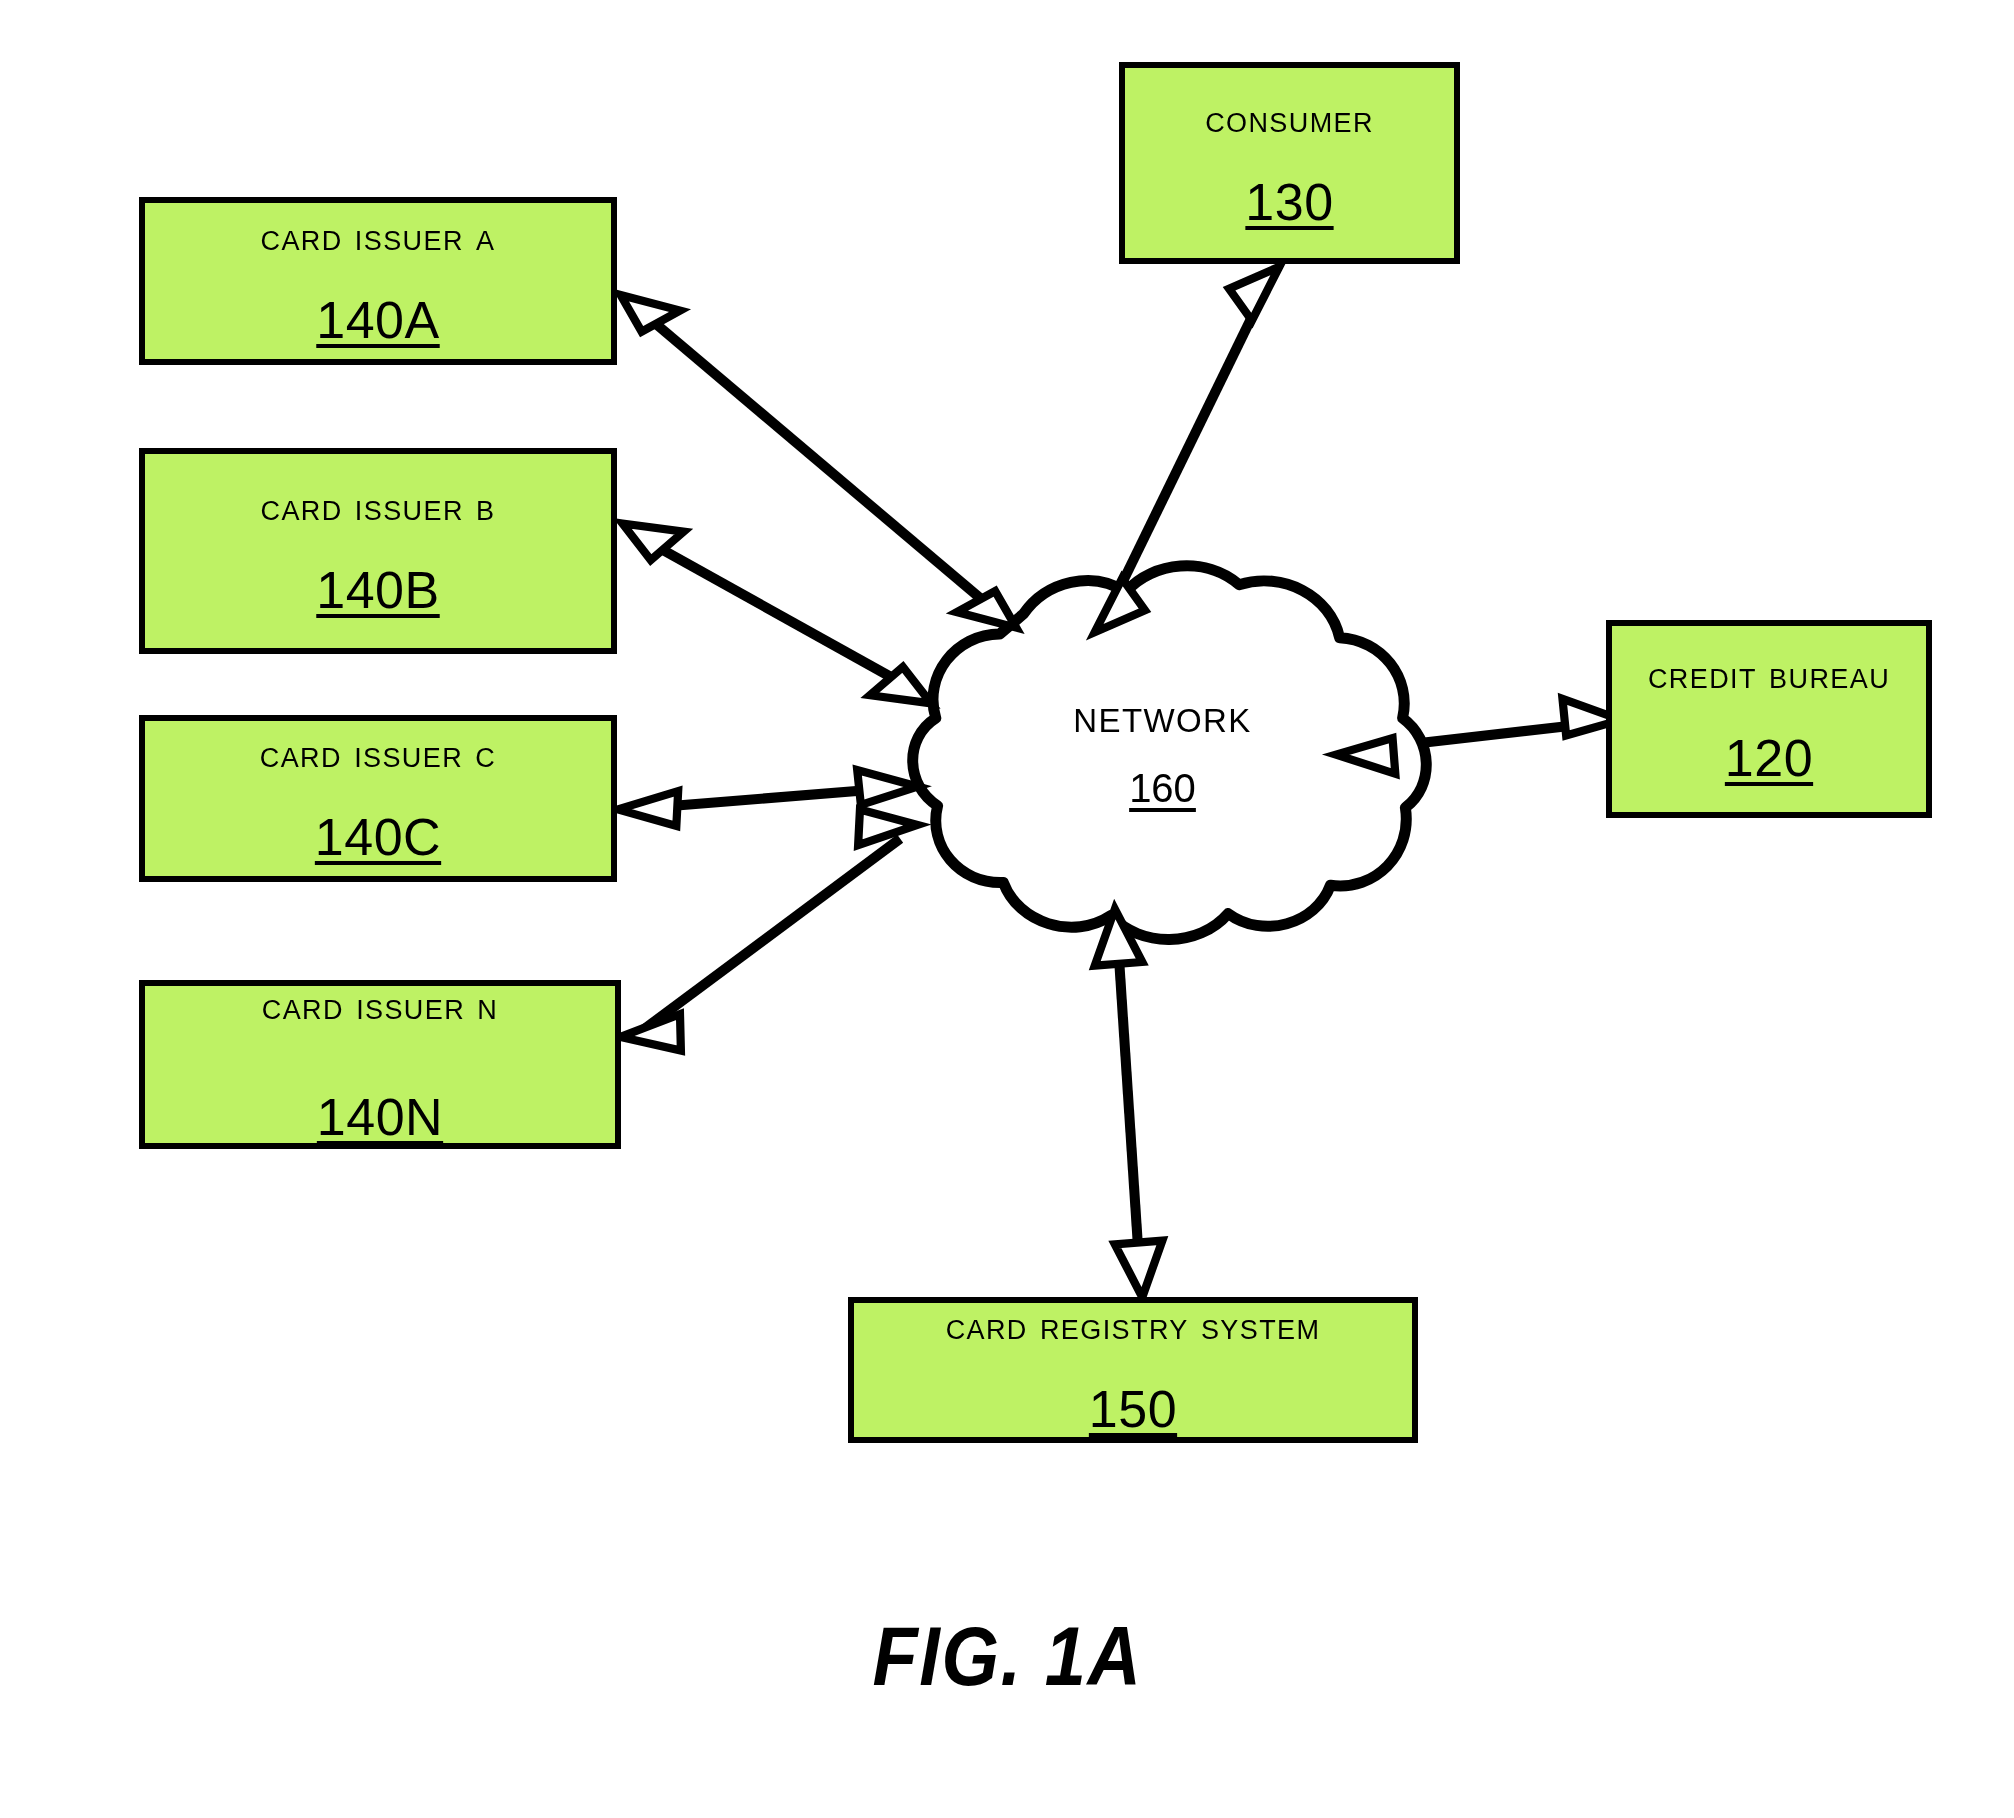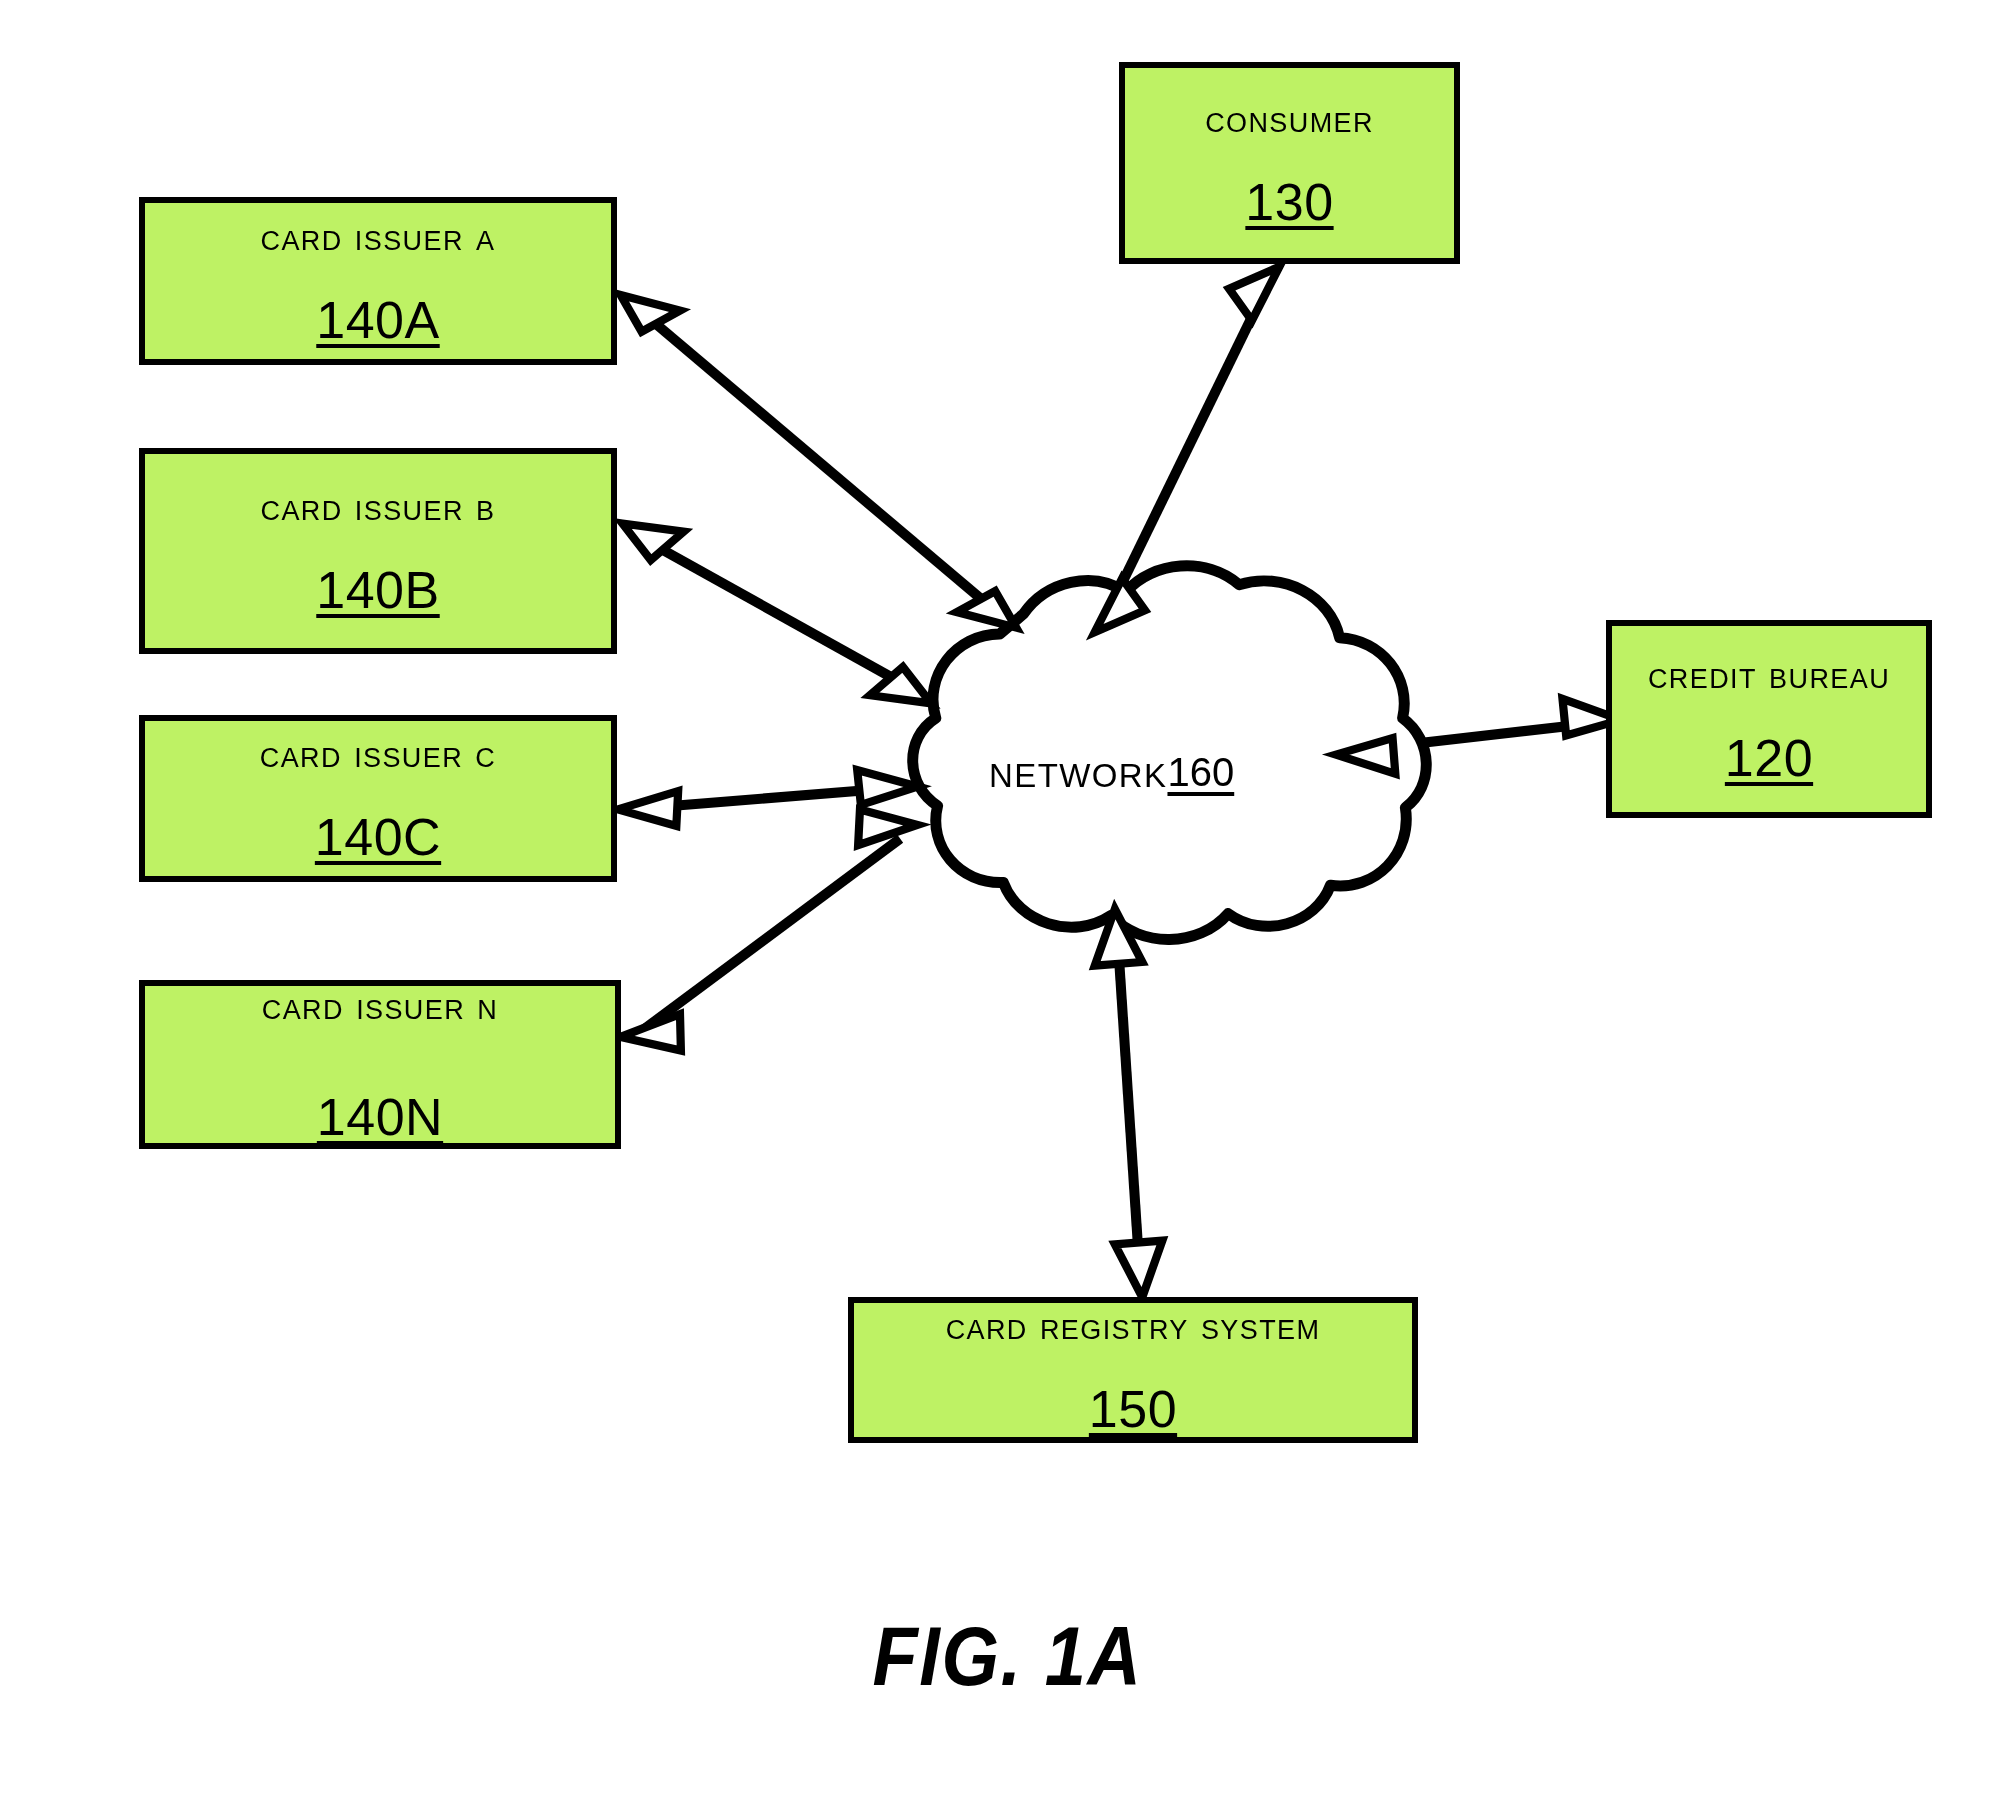--- a/index.html
+++ b/index.html
@@ -58,32 +58,32 @@
     text-decoration-thickness: 3.7px;
     letter-spacing: 0.5px;
     white-space: nowrap;
   }
 
   
   #cloud-label-group {
     position: absolute;
     z-index: 6;
     display: flex;
-    flex-direction: row;
-    align-items: flex-end;
+    flex-direction: column;
+    align-items: center;
     pointer-events: none;
   }
   #cloud-title {
     font-size: 33px;
     letter-spacing: 1.4px;
     line-height: 1;
     white-space: nowrap;
   }
   #cloud-ref {
-    margin-top: 48px;
+    margin-top: 31px;
     font-size: 40px;
     line-height: 1;
     text-decoration: underline;
     text-underline-offset: 6.4px;
     text-decoration-thickness: 3.7px;
     white-space: nowrap;
   }
 
   
   #figure-caption {

